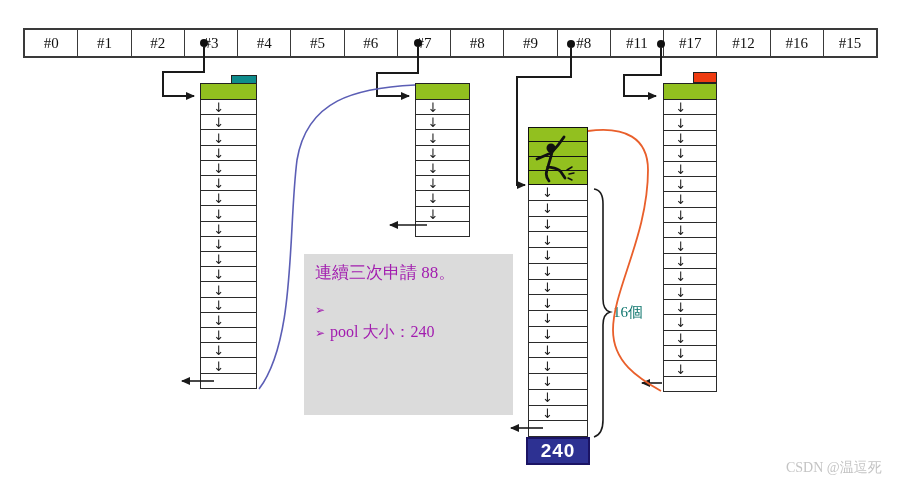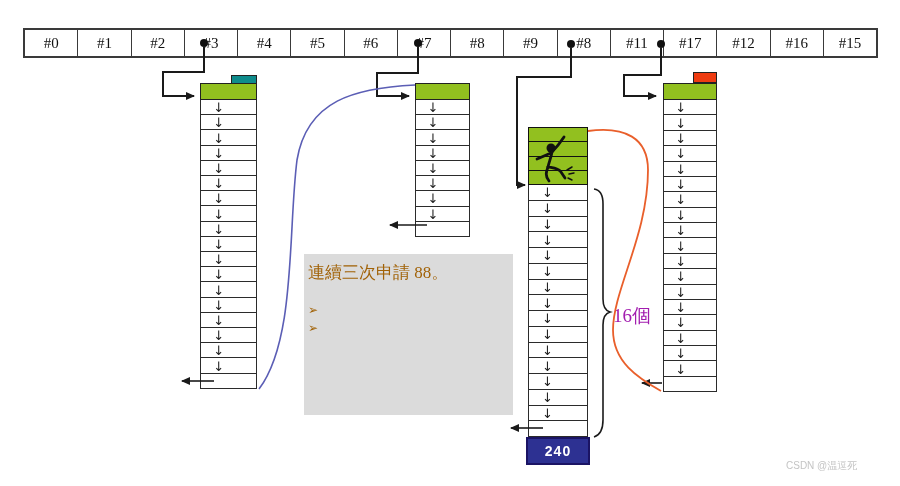--- a/index.html
+++ b/index.html
@@ -21,33 +21,33 @@
   .lrow{flex:1;border-bottom:1px solid #2b2b2b;box-sizing:border-box;position:relative;}
   .lrow:last-child{border-bottom:none;}
   .dar{position:absolute;left:32%;top:50%;transform:translate(-50%,-46%);
        font-family:"DejaVu Sans",sans-serif;font-size:13px;line-height:1;color:#222;}
   .rows.taken{border:1.6px solid #111;border-bottom:none;background:var(--green);}
   .rows.taken .lrow{border-bottom:1.5px solid #111;background:var(--green);}
 
   
   .pool{position:absolute;left:526px;top:437px;width:64px;height:28px;background:var(--navy);
         border:2.5px solid #1b1464;box-sizing:border-box;display:flex;align-items:center;justify-content:center;
-        color:#fff;font-family:"Liberation Sans","DejaVu Sans",sans-serif;font-weight:bold;font-size:14px;letter-spacing:1px;}
+        color:#fff;font-family:"Liberation Sans","DejaVu Sans",sans-serif;font-weight:bold;font-size:19px;letter-spacing:1px;}
 
   
   .notebox{position:absolute;left:304px;top:254px;width:209px;height:161px;background:#dbdbdb;
-           box-sizing:border-box;padding:7px 10px 0 4px;color:#a16207;}
+           box-sizing:border-box;padding:7px 10px 0 11px;color:#a21caf;}
   .notebox p{margin:0;font-size:17px;line-height:1.42;}
   .nb-bullets{margin-top:17px;}
   .nb-bullet{display:flex;gap:5px;font-size:16px;line-height:1.45;align-items:baseline;}
   .nb-glyph{font-family:"DejaVu Sans",sans-serif;font-size:12px;}
 
-  .count-label{position:absolute;left:613px;top:303px;font-size:19px;color:#a21caf;}
-  .watermark{position:absolute;left:786px;top:459px;font-size:10px;color:#c4c4c4;
-             font-family:Liberation Sans, sans-serif;}
+  .count-label{position:absolute;left:613px;top:303px;font-size:15px;color:#0f766e;}
+  .watermark{position:absolute;left:786px;top:459px;font-size:14px;color:#c4c4c4;
+             font-family:Liberation Serif, serif;}
 
   svg.overlay{position:absolute;left:0;top:0;width:900px;height:486px;pointer-events:none;}
   .blk{stroke:#1a1a1a;fill:none;}
   .curve-blue{stroke:var(--blue);fill:none;}
   .curve-orange{stroke:var(--orange);fill:none;}
 </style>
 </head>
 <body>
 
 <div class="canvas" style="--green: #92C01F; --navy: #2D3192; --blue: #5B5EB5; --orange: #E95F2B;">
@@ -277,20 +277,21 @@
     </div>
 
   <div class="notebox">
     <p>連續三次申請 88。</p>
     <div class="nb-bullets">
       <div class="nb-bullet">
         <span class="nb-glyph">➢</span>
       </div>
       <div class="nb-bullet">
         <span class="nb-glyph">➢</span>
+        <span>pool 大小：240</span>
       </div>
     </div>
   </div>
 
   <div class="count-label">16個</div>
   <div class="watermark">CSDN @温逗死</div>
 
   <svg class="overlay" viewBox="0 0 900 486">
     <defs>
       <marker id="arr" markerWidth="9" markerHeight="8" refX="8" refY="4" orient="auto" markerUnits="userSpaceOnUse">

